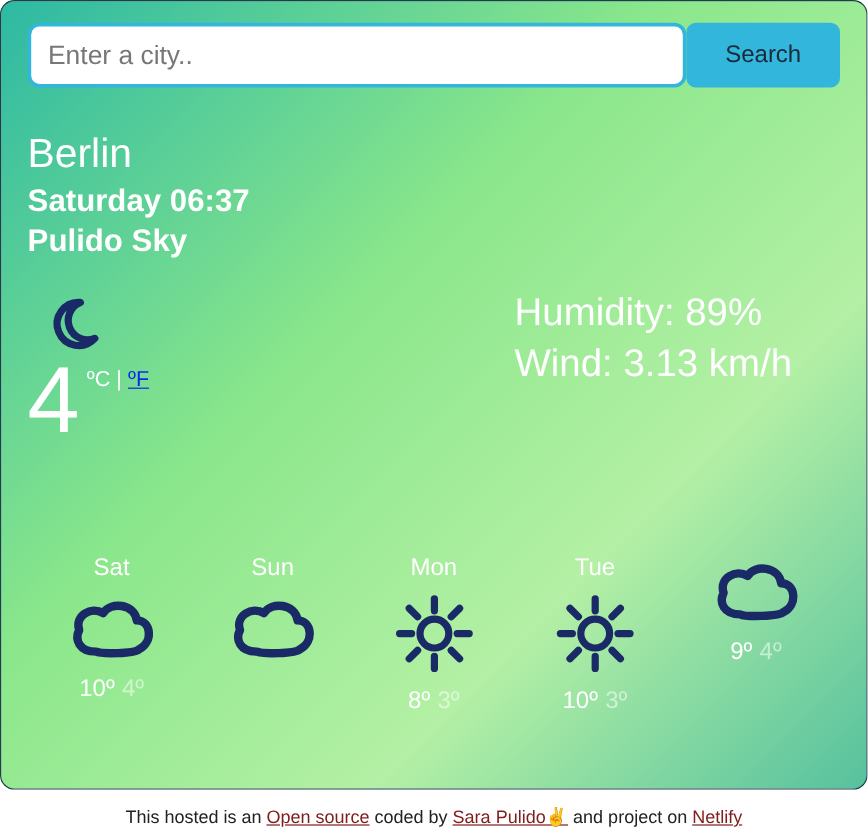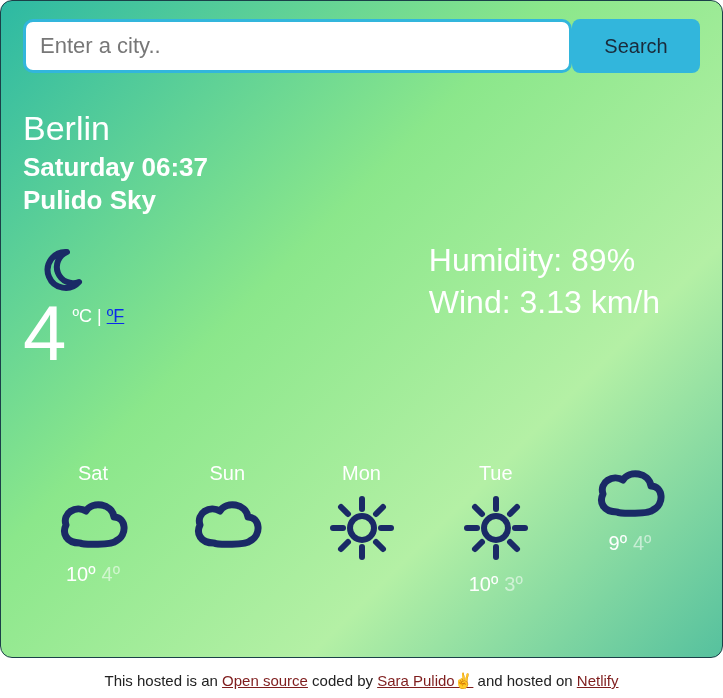--- a/index.html
+++ b/index.html
@@ -198,20 +198,23 @@
               <line x1="37" y1="54" x2="37" y2="64"></line>
             <line x1="8" y1="35" x2="18" y2="35"></line>
               <line x1="56" y1="35" x2="66" y2="35"></line>
             <line x1="16" y1="14" x2="23" y2="21"></line>
               <line x1="51" y1="49" x2="58" y2="56"></line>
             <line x1="58" y1="14" x2="51" y2="21"></line>
               <line x1="23" y1="49" x2="16" y2="56"></line>
           </g>
         </svg>
       </div>
+      <div class="temps">
+        <span class="hi">8º</span><span class="lo">3º</span>
+      </div>
     </div>
 
     <div class="day">
       <div class="day-name">Tue</div>
       <div class="day-icon">
         <svg width="74" height="70" viewBox="0 0 74 70">
           <circle cx="37" cy="35" r="12" fill="none" stroke="#1a2a66" stroke-width="6"></circle>
           <g stroke="#1a2a66" stroke-width="6" stroke-linecap="round">
             <line x1="37" y1="6" x2="37" y2="16"></line>
               <line x1="37" y1="54" x2="37" y2="64"></line>
@@ -237,14 +240,14 @@
       </div>
       <div class="temps">
         <span class="hi">9º</span><span class="lo">4º</span>
       </div>
     </div>
   </div>
 
 </div>
 
 <div class="footer">
-  <span>This hosted is an </span><a href="#">Open source</a><span> coded by </span><a href="#">Sara Pulido✌️</a><span> and hosted on </span><a href="#">Netlify</a>
+  <span>This hosted is an </span><a href="#">Open source</a><span> coded by </span><a href="#">Sara Pulido✌️</a><span> and project on </span><a href="#">Netlify</a>
 </div>
 
 </body></html>

